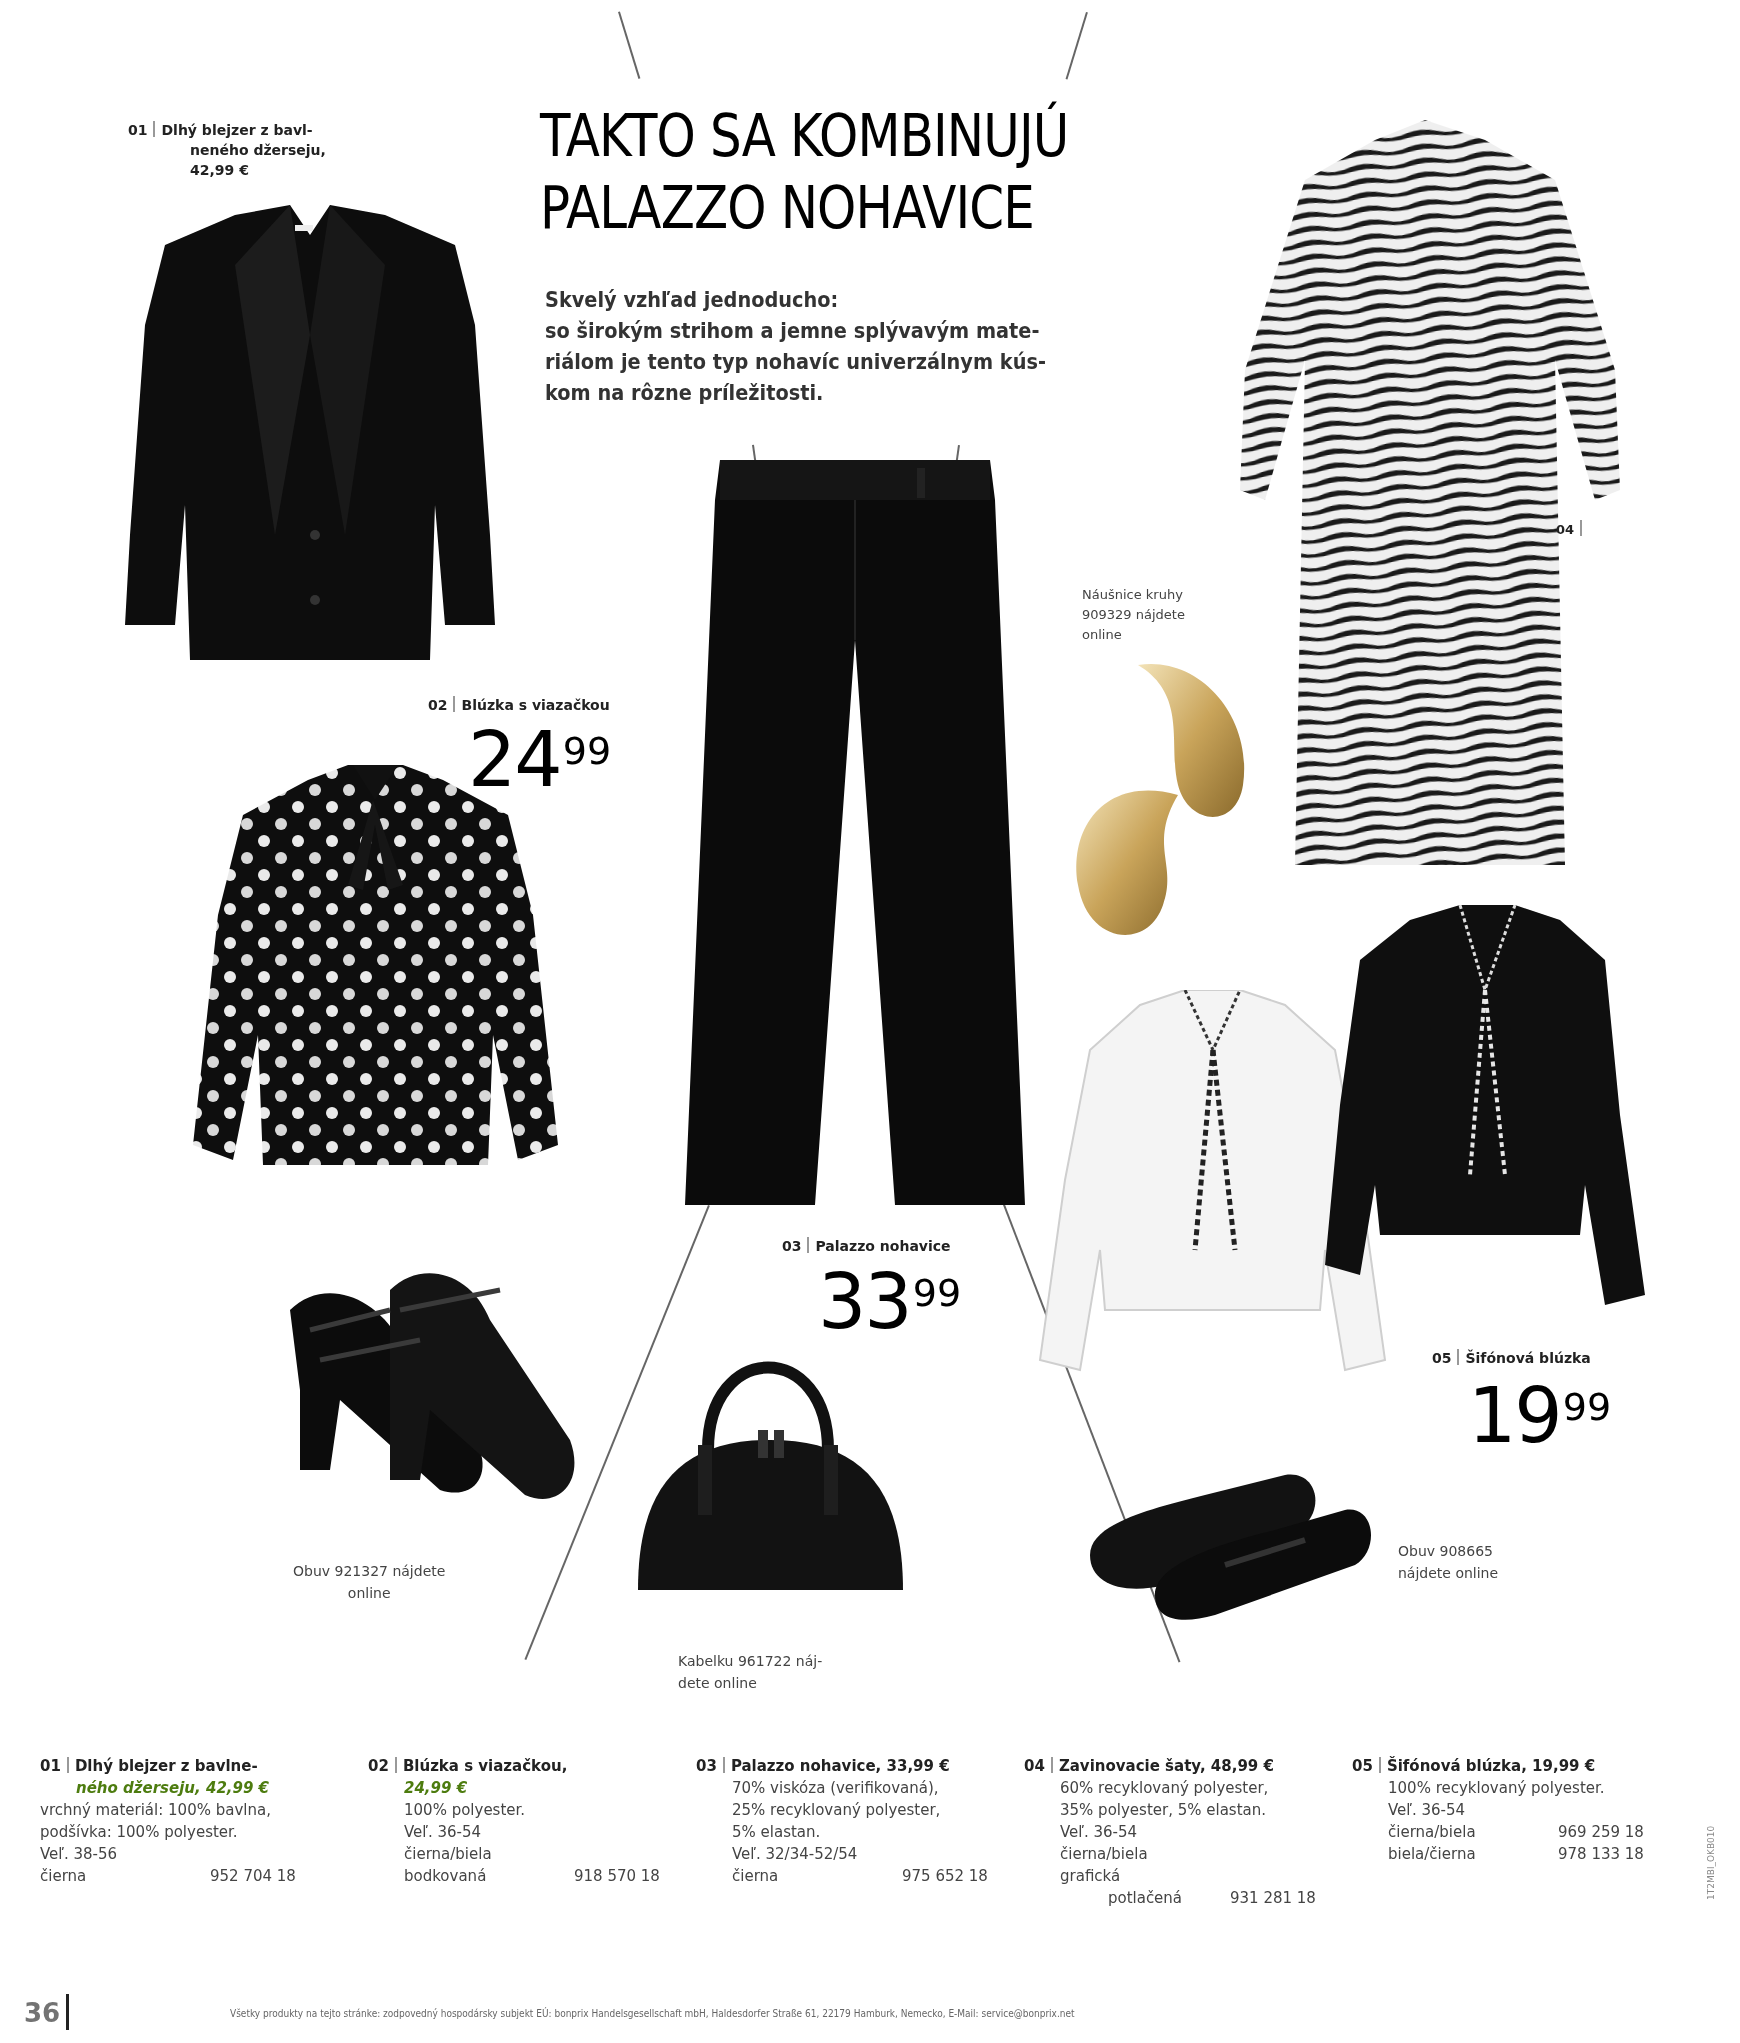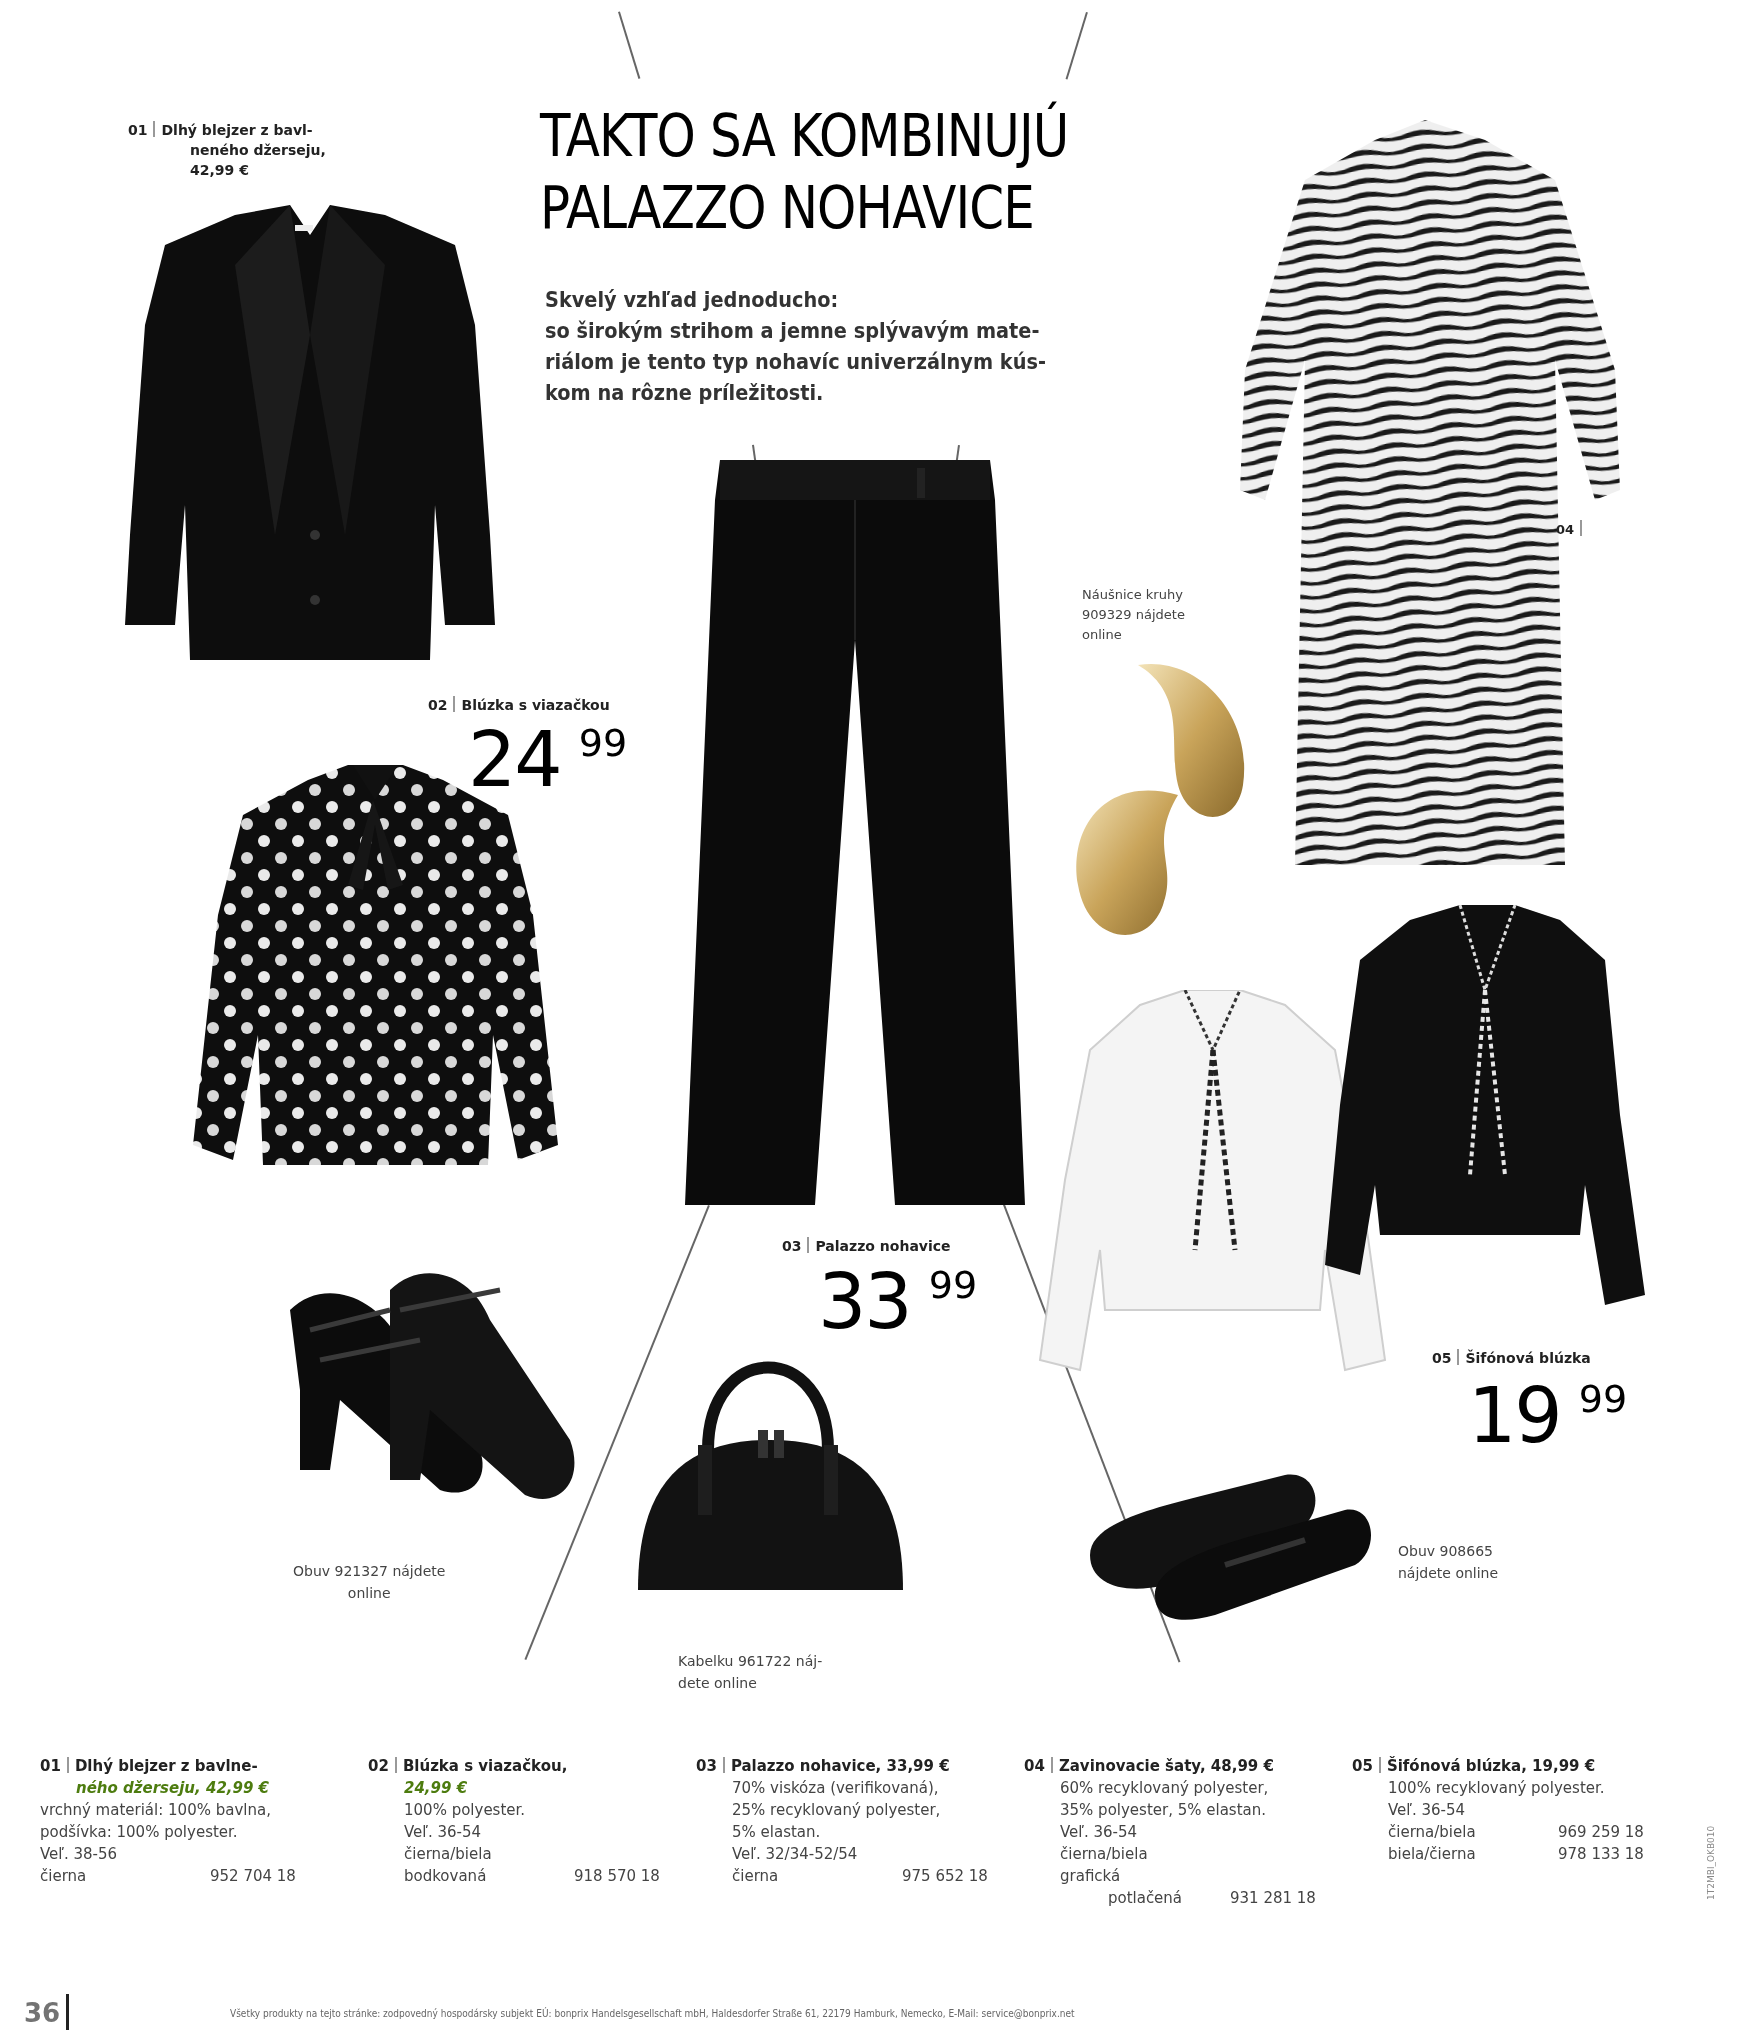--- a/index.html
+++ b/index.html
@@ -4,21 +4,21 @@
 <style>
   * { box-sizing: border-box; margin: 0; padding: 0; }
   html, body { width: 1740px; height: 2043px; background: #ffffff; overflow: hidden; }
   body { position: relative; font-family: "DejaVu Sans", "Liberation Sans", sans-serif; color: #111; }
   .abs { position: absolute; }
   .lbl { font-weight: bold; font-size: 14px; line-height: 20px; color: #222; }
   .lbl .sep { display: inline-block; width: 2px; height: 16px; background: #999; margin: 0 6px; vertical-align: -2px; }
   .small-note { font-size: 14px; line-height: 22px; color: #444; }
   .price { font-family: "DejaVu Sans", sans-serif; font-weight: normal; color: #000; line-height: 1; white-space: nowrap; }
   .price .euros { font-size: 76px; letter-spacing: -2px; }
-  .price .cents { font-size: 38px; vertical-align: top; position: relative; top: 2px; margin-left: 18px; }
+  .price .cents { font-size: 38px; vertical-align: top; position: relative; top: 10px; margin-left: 2px; }
   .headline { font-family: "DejaVu Sans", sans-serif; font-size: 58px; line-height: 72px; letter-spacing: -1px; color: #000; font-weight: normal; transform: scaleX(0.86); transform-origin: left top; white-space: nowrap; }
   .intro { font-size: 21px; line-height: 31px; color: #333; font-weight: bold; transform: scaleX(0.92); transform-origin: left top; white-space: nowrap; }
   .connector { position: absolute; background: #666; width: 2px; transform-origin: top left; }
   
   .prod { position: absolute; }
   
   .details { position: absolute; top: 1755px; left: 40px; width: 1640px; display: flex; }
   .dcol { width: 330px; font-size: 15px; line-height: 22px; color: #444; }
   .dcol .dh { font-weight: bold; color: #222; }
   .dcol .dh .sep { display: inline-block; width: 2px; height: 16px; background: #999; margin: 0 6px; vertical-align: -2px; }

